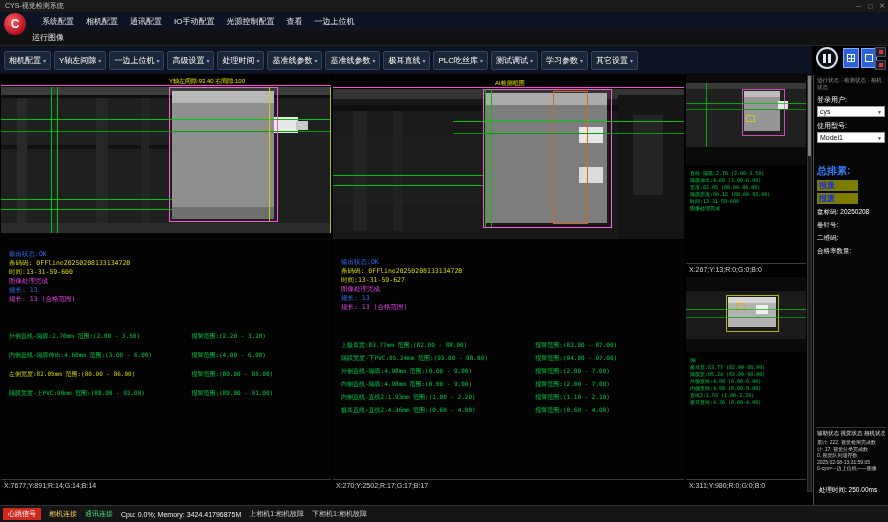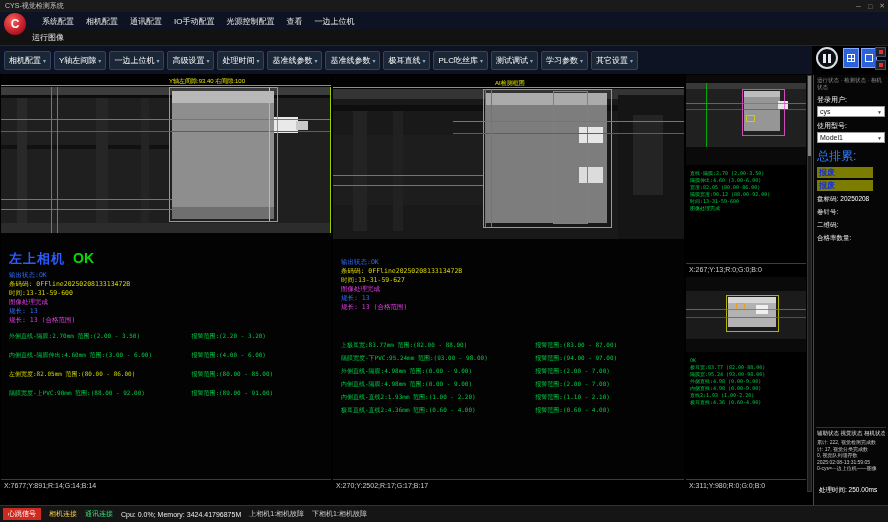--- a/index.html
+++ b/index.html
@@ -53,22 +53,22 @@
 #thumb1 .thumb-lines{top:95px}
 #thumb2 .thumb-lines{top:80px}
 .tline{display:block;font-size:5px;line-height:7px;color:#00cc44;font-family:"DejaVu Sans Mono",monospace;white-space:nowrap}
 .scrollbar{position:absolute;left:807px;top:75px;width:5px;height:417px;background:#1d1d1d;border:1px solid #333}
 .scrollbar .sthumb{width:100%;height:80px;background:#808080}
 .sidebar{position:absolute;left:813px;top:75px;width:75px;height:430px;background:#060606;border-left:1px solid #4a4a4a;padding:2px 3px}
 .sb-hint{font-size:5.5px;color:#8f8f8f;line-height:7px}
 .sb-label{font-size:7px;color:#f2f2f2;margin-top:4px}
 .sb-select{margin-top:1px;background:#fff;color:#101010;font-size:7px;height:11px;display:flex;align-items:center;justify-content:space-between;padding:0 2px;border:1px solid #9a9a9a;cursor:default}
 .sb-select .arr{font-size:5px;color:#444}
-.sb-total{margin-top:5px;font-size:12px;font-weight:normal;color:#2f7fff}
-.sb-flag{margin-top:2px;width:56px;background:#7c7c00;color:#1530d8;font-size:8px;font-weight:bold;padding:0 2px;line-height:11px}
+.sb-total{margin-top:21px;font-size:10px;font-weight:bold;color:#2f7fff}
+.sb-flag{margin-top:2px;width:41px;background:#7c7c00;color:#1530d8;font-size:8px;font-weight:bold;padding:0 2px;line-height:11px}
 .sb-field{margin-top:4px;font-size:6.5px;color:#ececec;white-space:nowrap}
 .sb-field .val{color:#fff;margin-left:2px}
 .sb-stats{position:absolute;left:2px;right:2px;top:352px;border-top:1px solid #333;padding:2px 1px 0 1px}
 .sb-stats-h{font-size:5.5px;color:#e0e0e0;margin-bottom:2px;white-space:nowrap;overflow:hidden}
 .sb-sline{font-size:5px;line-height:6.5px;color:#c9c9c9;word-break:break-all}
 .sb-ptime{position:absolute;left:5px;top:411px;font-size:6.5px;color:#fff;white-space:nowrap}
 .statusbar{position:absolute;left:0;right:0;top:505px;height:17px;background:#151515;border-top:1px solid #333;display:flex;align-items:center;gap:8px;padding-left:3px}
 .badge{font-size:7px;padding:1px 5px}
 .badge.red{background:#cf2a1f;color:#fff}
 .txt-cam{font-size:7px;color:#ffd34d}
@@ -166,21 +166,20 @@
       <line x1="0" y1="56" x2="330" y2="56" stroke="#00a000"></line>
       <line x1="0" y1="124" x2="171" y2="124" stroke="#00c800"></line>
       <line x1="0" y1="134" x2="171" y2="134" stroke="#00c800"></line>
       <line x1="50" y1="12" x2="50" y2="158" stroke="#00c800"></line>
       <line x1="56" y1="12" x2="56" y2="158" stroke="#00c800"></line>
       <line x1="268" y1="12" x2="268" y2="146" stroke="#cfcf00"></line>
       <line x1="329" y1="12" x2="329" y2="158" stroke="#9ad000"></line>
     </svg>
     <span class="anno">Y轴左间隙:93.40 右间隙:100</span>
     <div class="caminfo">
-      <div class="cam-title"><span>左上相机</span><span class="ok">OK</span></div>
       <div class="info-line c-blue">输出状态:OK</div>
       <div class="info-line c-yel">条码码: 0FFline2025020813313472B</div>
       <div class="info-line c-yel">时间:13-31-59-600</div>
       <div class="info-line c-mag">图像处理完成</div>
       <div class="info-line c-blue">规长: 13</div>
       <div class="info-line c-mag">规长: 13 (合格范围)</div>
     </div>
     <div class="mrows">
         <div class="mrow">
         <span class="mcell">外侧直线-隔膜:2.70mm 范围:(2.00 - 3.50)</span>

